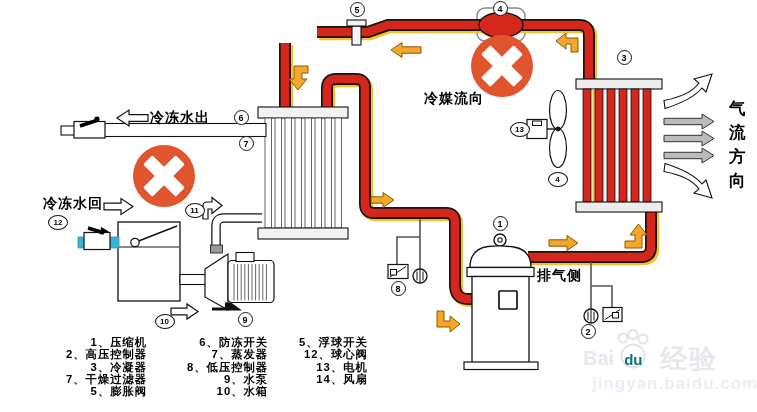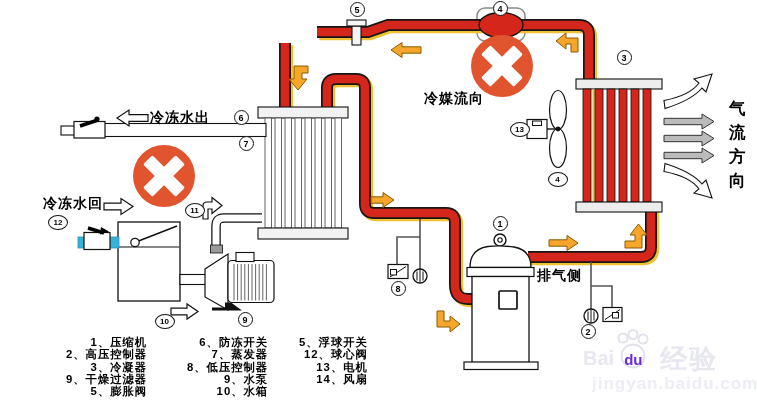--- a/index.html
+++ b/index.html
@@ -11,21 +11,21 @@
   .lbl-air{font-size:16.5px;width:20px;line-height:24px;word-break:break-all;white-space:normal;letter-spacing:0;font-family:Liberation Serif, serif;}
   .mk{position:absolute;width:15px;height:15px;border:1.2px solid #141414;border-radius:50%;
       background:#fff;font-size:9px;font-weight:bold;line-height:14px;text-align:center;box-sizing:border-box;}
   .mk.w2{width:20px;font-size:8px;}
   .legend-col{position:absolute;top:336px;}
   .legend-col div{font-size:11.3px;font-weight:bold;line-height:12.3px;letter-spacing:1px;white-space:nowrap;text-align:right;}
   .wm{position:absolute;left:583px;top:329px;color:#e7e7f0;display:flex;align-items:flex-end;}
   .wm-bai{font-size:20px;font-weight:bold;line-height:30px;}
   .wm-paw{position:relative;width:36px;height:44px;margin:0 1px;}
   .wm-paw svg{position:absolute;left:0;top:0;}
-  .wm-du{position:absolute;left:9px;top:22px;font-size:15px;font-weight:bold;color:#6d28d9;}
+  .wm-du{position:absolute;left:9px;top:22px;font-size:15px;font-weight:bold;color:#0f766e;}
   .wm-suffix{font-size:27px;font-weight:bold;margin-left:8px;letter-spacing:2px;line-height:28px;text-align:center;}
   .wm-url{position:absolute;left:592px;top:374px;font-size:17px;color:#ecedf5;letter-spacing:1px;font-weight:bold;}
 </style>
 </head>
 <body>
 
 <div class="stage">
 
 <svg width="757" height="412" viewBox="0 0 757 412">
 
@@ -234,21 +234,21 @@
   <div class="lbl lbl-14" style="left:150px;top:109px;">冷冻水出</div>
   <div class="lbl lbl-14" style="left:43px;top:195px;">冷冻水回</div>
   <div class="lbl lbl-14" style="left:424px;top:50px;margin-top:40px;">冷媒流向</div>
   <div class="lbl lbl-14" style="left:537px;top:267px;">排气侧</div>
   <div class="lbl lbl-air" style="left:729px;top:97px;">气流方向</div>
 
   <div class="legend-col" style="left:66px;">
     <div>1、压缩机</div>
     <div>2、高压控制器</div>
     <div>3、冷凝器</div>
-    <div>9、干燥过滤器</div>
+    <div>7、干燥过滤器</div>
     <div>5、膨胀阀</div>
   </div>
   <div class="legend-col" style="left:187px;">
     <div>6、防冻开关</div>
     <div>7、蒸发器</div>
     <div>8、低压控制器</div>
     <div>9、水泵</div>
     <div>10、水箱</div>
   </div>
   <div class="legend-col" style="left:299px;">

